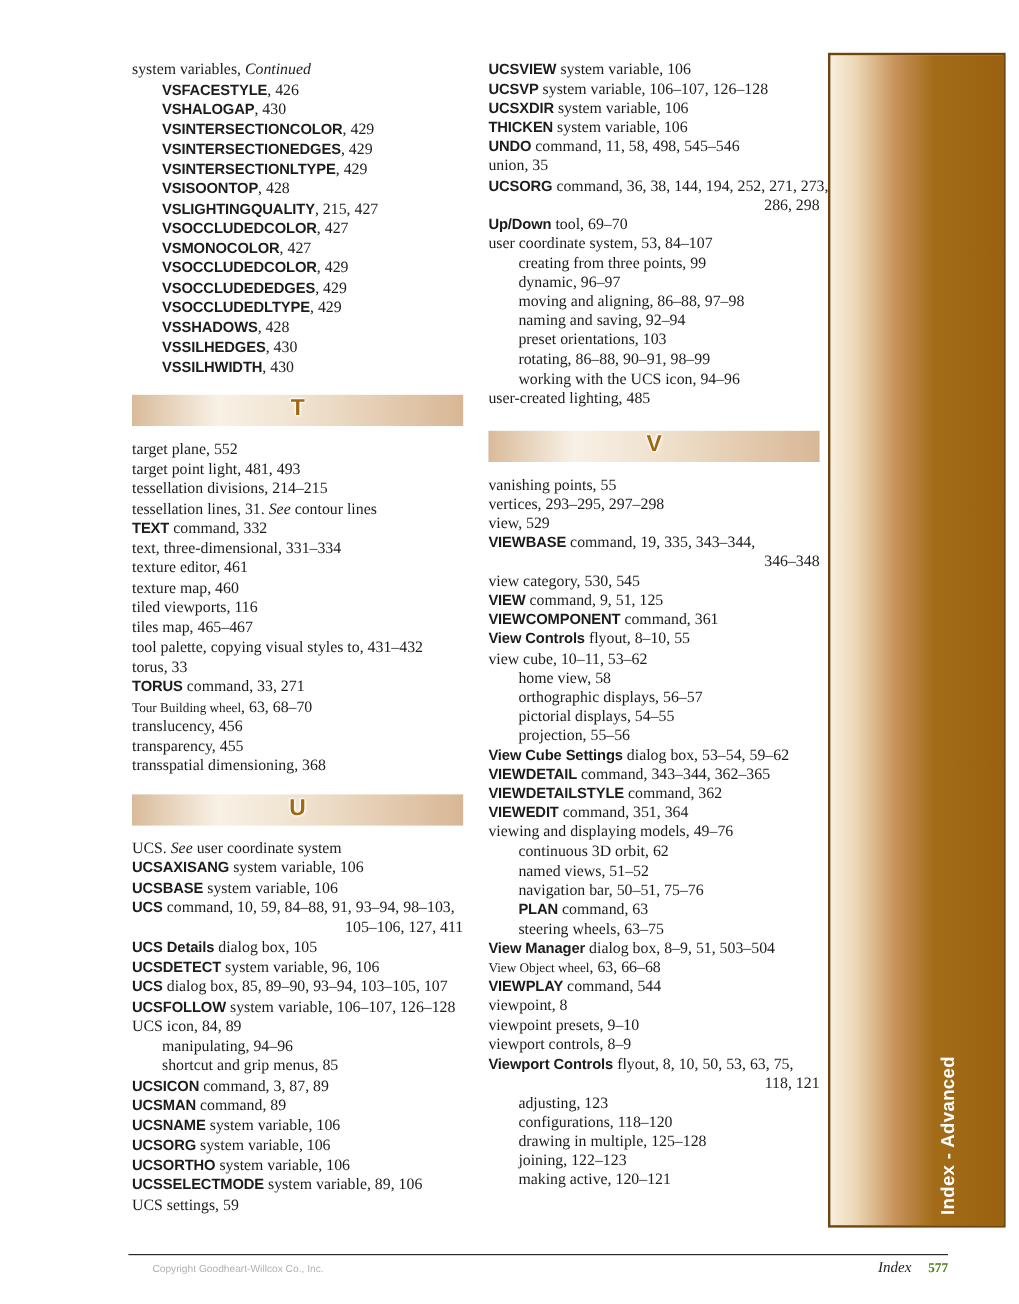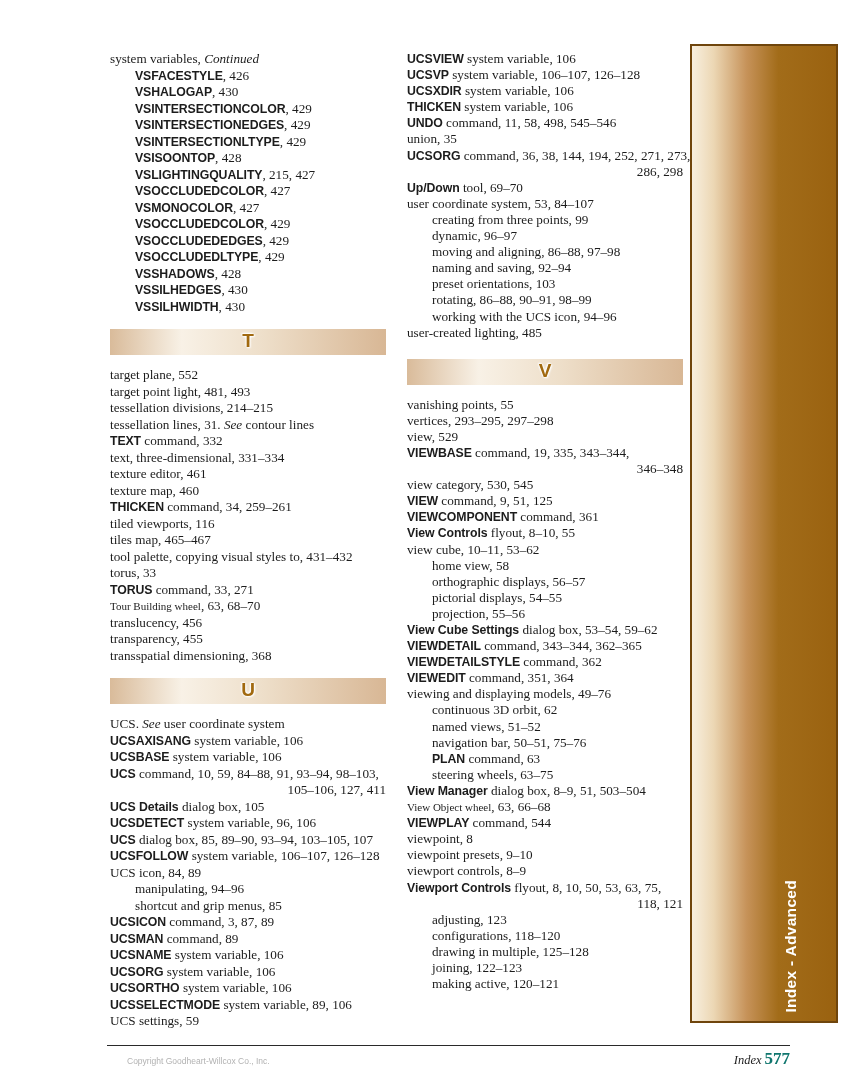--- a/index.html
+++ b/index.html
@@ -56,23 +56,23 @@
     white-space:nowrap;
   }
 
   
   .footer { position:absolute; left:107px; top:1045px; width:683px; }
   .footer-rule { height:1px; background:#2a2a2a; }
   .footer-row { display:flex; justify-content:space-between; align-items:baseline; margin-top:3px;margin-left:20px; }
   .footer-copyright {
     font-family:"Liberation Sans", sans-serif; font-size:8.5px; color:#b2b2b2;
   }
-  .footer-right { display:flex; align-items:baseline; gap:3px; }
+  .footer-right { display:flex; align-items:baseline; gap:14px; }
   .footer-section { font-family:"Liberation Serif", serif; font-style:italic; font-size:12.5px; color:#222; }
-  .footer-pagenum { font-family:"Liberation Serif", serif; font-weight:bold; font-size:17px; color:#0f766e; }
+  .footer-pagenum { font-family:"Liberation Serif", serif; font-weight:bold; font-size:11px; color:#4d7c0f; }
 </style>
 </head>
 <body>
 
 <div class="page">
 
   <section class="col col-left" id="col-left">
       <div class="entries">
         <div class="line"><span class="run-r">system variables, </span><span class="run-i">Continued</span></div>
         <div class="line ind1"><span class="run-b">VSFACESTYLE</span><span class="run-r">, 426</span></div>
@@ -96,21 +96,20 @@
       </div>
       <div class="entries">
         <div class="line"><span class="run-r">target plane, 552</span></div>
         <div class="line"><span class="run-r">target point light, 481, 493</span></div>
         <div class="line"><span class="run-r">tessellation divisions, 214–215</span></div>
         <div class="line"><span class="run-r">tessellation lines, 31. </span><span class="run-i">See</span><span class="run-r"> contour lines</span></div>
         <div class="line"><span class="run-b">TEXT</span><span class="run-r"> command, 332</span></div>
         <div class="line"><span class="run-r">text, three-dimensional, 331–334</span></div>
         <div class="line"><span class="run-r">texture editor, 461</span></div>
         <div class="line"><span class="run-r">texture map, 460</span></div>
-        <div class="line"><span class="run-b">THICKEN</span><span class="run-r"> command, 34, 259–261</span></div>
         <div class="line"><span class="run-r">tiled viewports, 116</span></div>
         <div class="line"><span class="run-r">tiles map, 465–467</span></div>
         <div class="line"><span class="run-r">tool palette, copying visual styles to, 431–432</span></div>
         <div class="line"><span class="run-r">torus, 33</span></div>
         <div class="line"><span class="run-b">TORUS</span><span class="run-r"> command, 33, 271</span></div>
         <div class="line"><span class="run-s">Tour Building wheel</span><span class="run-r">, 63, 68–70</span></div>
         <div class="line"><span class="run-r">translucency, 456</span></div>
         <div class="line"><span class="run-r">transparency, 455</span></div>
         <div class="line"><span class="run-r">transspatial dimensioning, 368</span></div>
       </div>

